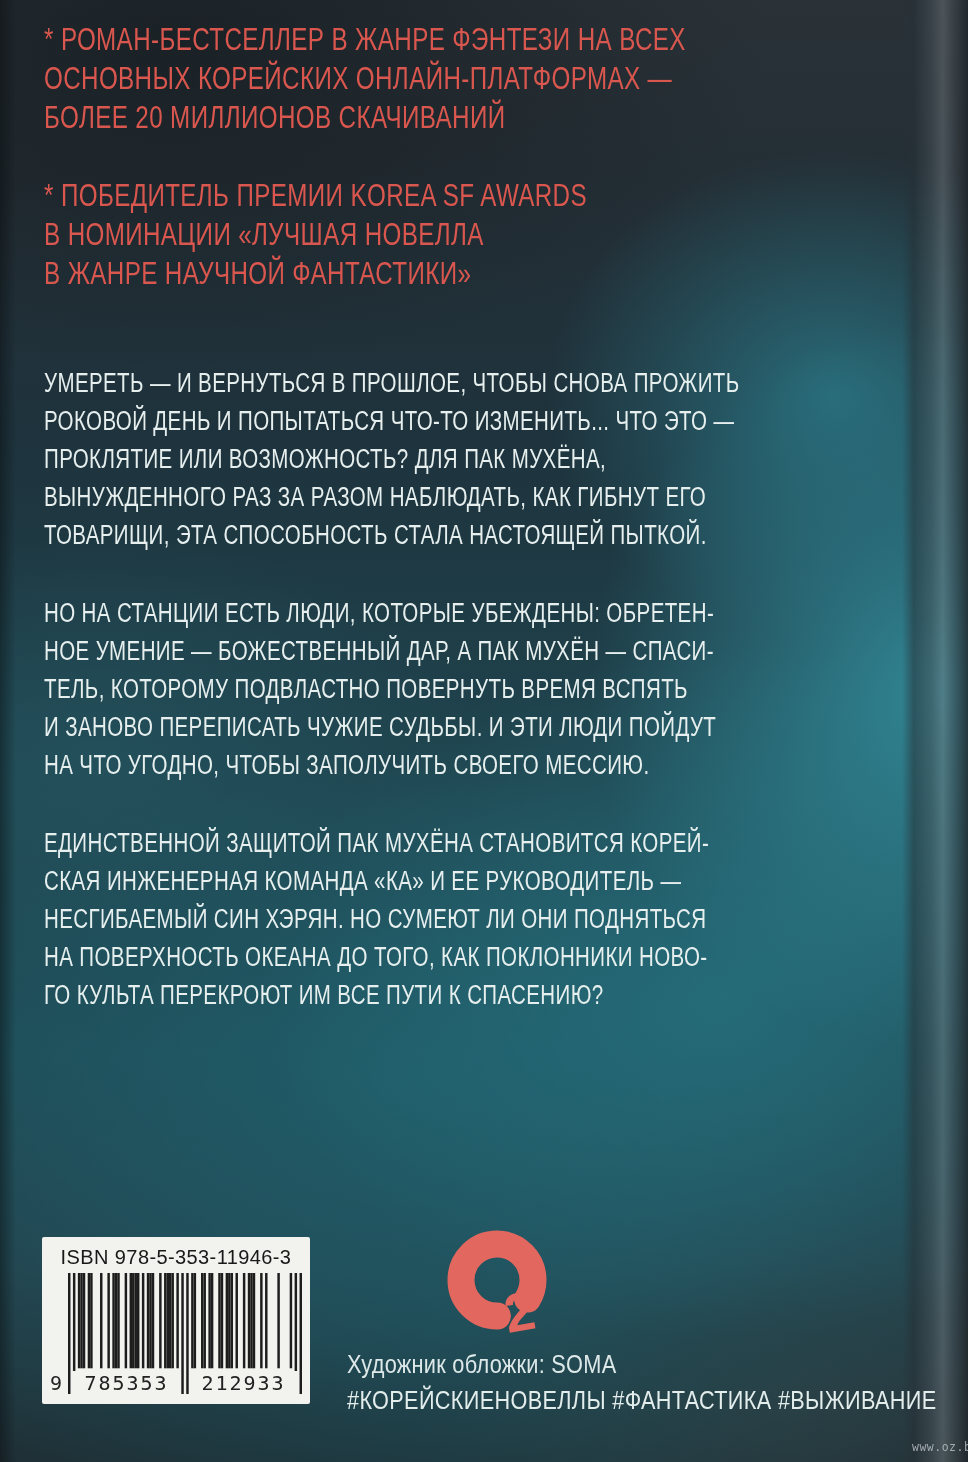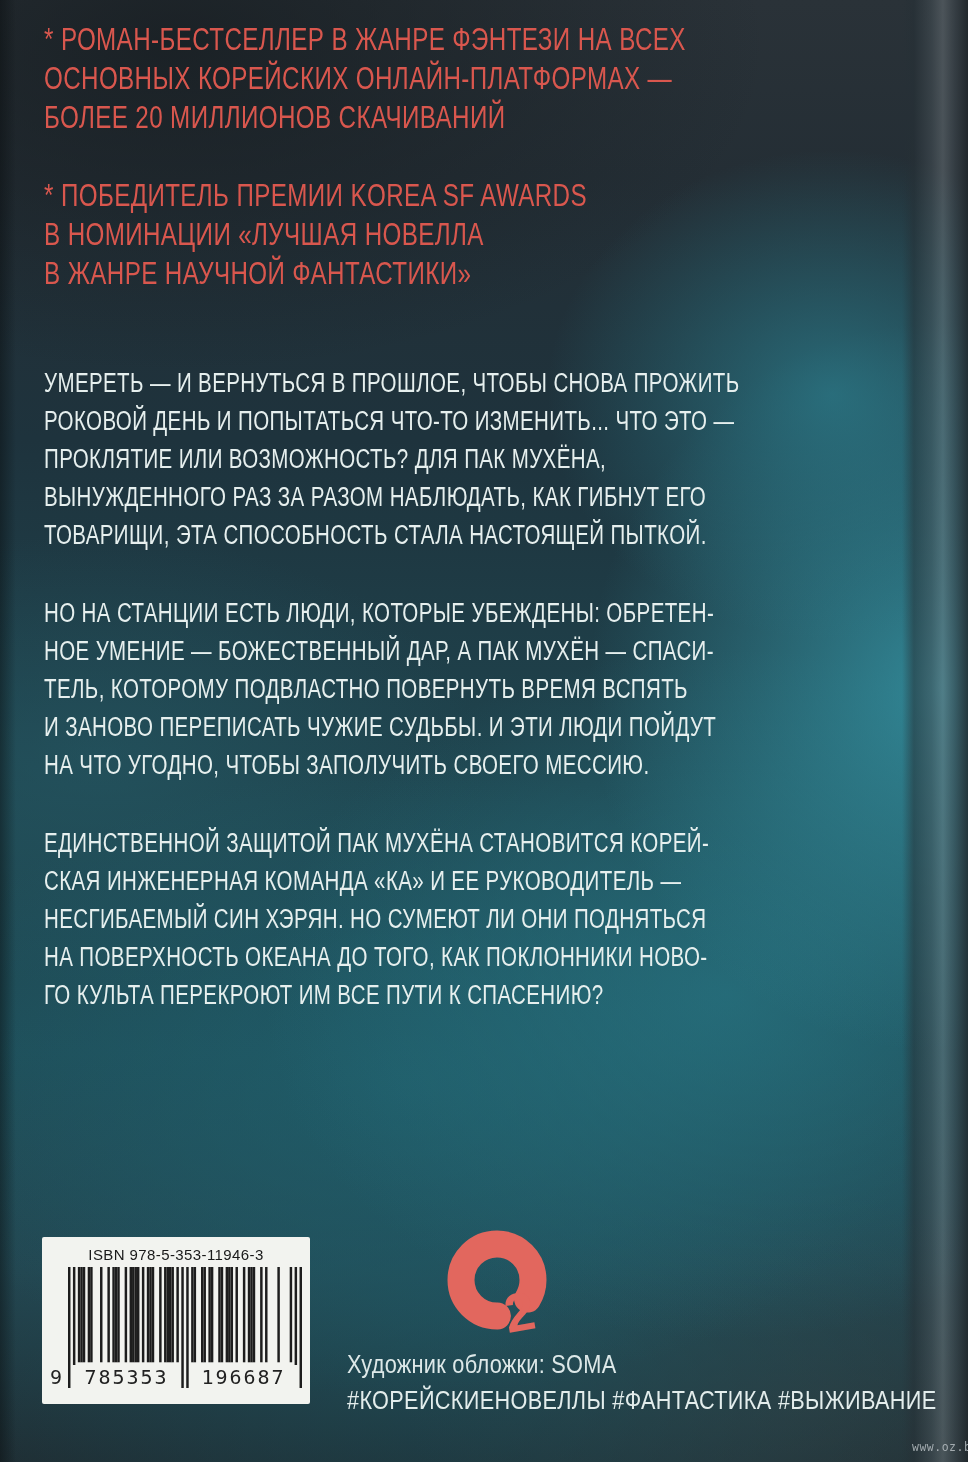--- a/index.html
+++ b/index.html
@@ -28,21 +28,21 @@
   .note  { left:44px; color:#d9574e; font-size:31px; line-height:39px; transform:scaleX(.78); letter-spacing:.5px; }
   .note1 { top:20px; }
   .note2 { top:176px; }
   .para  { left:44px; color:#e6efee; font-size:27px; line-height:38px; transform:scaleX(.76); letter-spacing:.5px; }
   .para1 { top:364px; }
   .para2 { top:594px; }
   .para3 { top:824px; }
 
   .barcode-box { position:absolute; left:42px; top:1237px; width:268px; height:167px;
     background:#f2f3ef; border-radius:2px; }
-  .isbn-label { padding-top:9px; text-align:center; font-size:15px; color:#191919; letter-spacing:.4px; }
+  .isbn-label { padding-top:9px; text-align:center; font-size:20px; color:#191919; letter-spacing:.4px; }
   .barcode-wrap { position:relative; margin:4px auto 0; width:252px; height:121px; }
   .bars { position:absolute; right:0; top:0; width:234px; height:121px; }
   .bars rect { fill:#1d1d1d; }
   .digits { position:absolute; left:0; bottom:-1px; width:100%; display:flex; align-items:flex-end;
     font-family:"DejaVu Sans Mono", monospace; font-size:20px; color:#222; }
   .digits .lead { width:18px; }
   .digits .grp  { flex:1; text-align:center; background:#f2f3ef; margin:0 4px; letter-spacing:2px; }
 
   .imprint-text { position:absolute; left:347px; top:1226px; color:#e2675e;
     font-size:33px; font-weight:bold; line-height:38px; letter-spacing:.5px; white-space:pre-line; }
@@ -136,21 +136,21 @@
           <rect x="78" y="0" width="1" height="31.5"></rect>
           <rect x="80" y="0" width="1" height="31.5"></rect>
           <rect x="85" y="0" width="1" height="31.5"></rect>
           <rect x="90" y="0" width="1" height="31.5"></rect>
           <rect x="92" y="0" width="1" height="40"></rect>
           <rect x="94" y="0" width="1" height="40"></rect>
         </svg>
       <div class="digits">
         <span class="lead">9</span>
         <span class="grp">785353</span>
-        <span class="grp">196687</span>
+        <span class="grp">212933</span>
       </div>
     </div>
   </div>
 
 
   <div class="o2-logo">
     <svg viewBox="0 0 110 110" xmlns="http://www.w3.org/2000/svg">
       <circle cx="51" cy="51" r="36" fill="none" stroke="#e2675e" stroke-width="27" stroke-linecap="round" stroke-dasharray="20 36 170"></circle>
       <text x="62" y="104" font-size="54" font-weight="bold" fill="#e2675e" font-family="Liberation Sans, sans-serif" transform="rotate(-10 62 104)">2</text>
     </svg>

